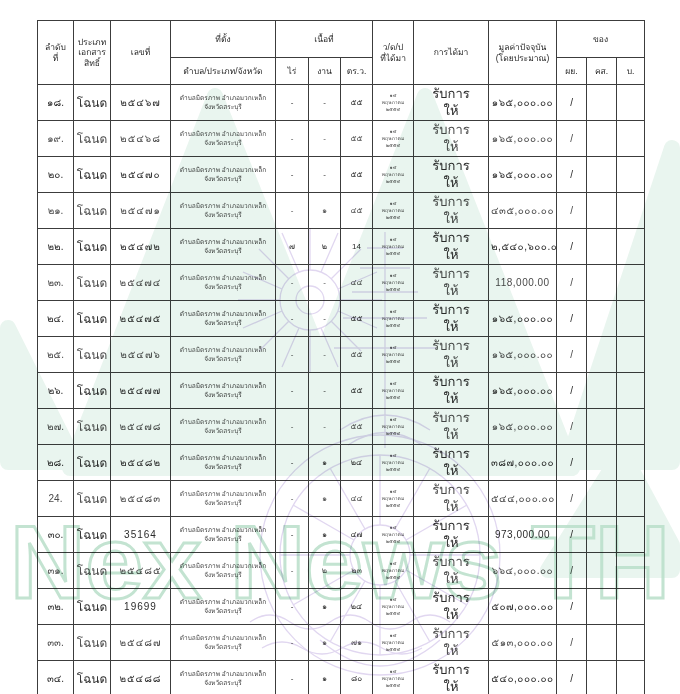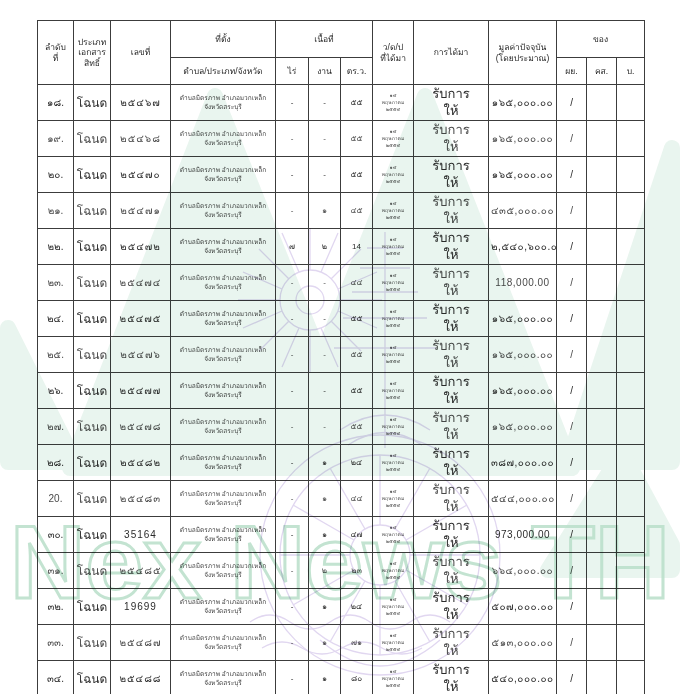--- a/index.html
+++ b/index.html
@@ -304,21 +304,21 @@
 พฤษภาคม
 ๒๕๕๔</td>
       <td class="cell-acq">รับการ
 ให้</td>
       <td class="cell-val">๓๘๗,๐๐๐.๐๐</td>
       <td class="cell-mark">/</td>
       <td class="cell-mark"></td>
       <td class="cell-mark"></td>
     </tr>
         <tr>
-      <td class="cell-no">20.</td>
+      <td class="cell-no">24.</td>
       <td class="cell-type">โฉนด</td>
       <td class="cell-deed">๒๕๔๘๓</td>
       <td class="cell-loc">ตำบลมิตรภาพ อำเภอมวกเหล็ก
 จังหวัดสระบุรี</td>
       <td class="cell-area">-</td>
       <td class="cell-area">๑</td>
       <td class="cell-area">๔๔</td>
       <td class="cell-date">๑๔
 พฤษภาคม
 ๒๕๕๔</td>

